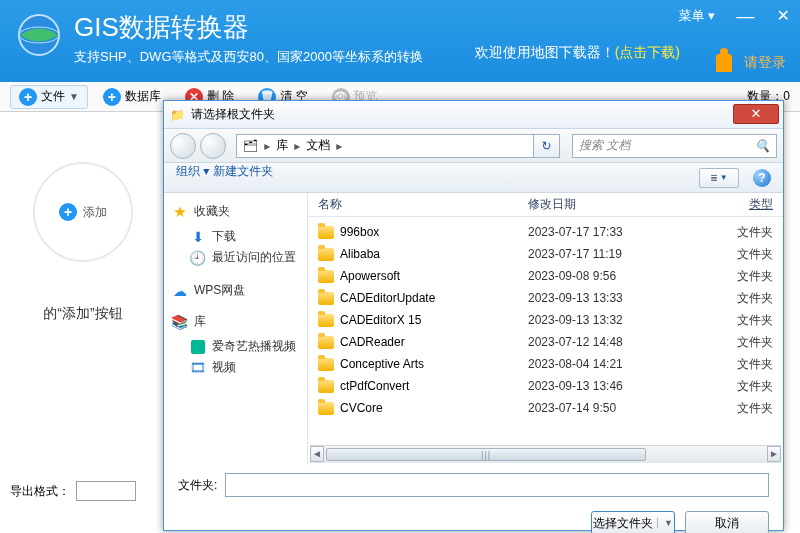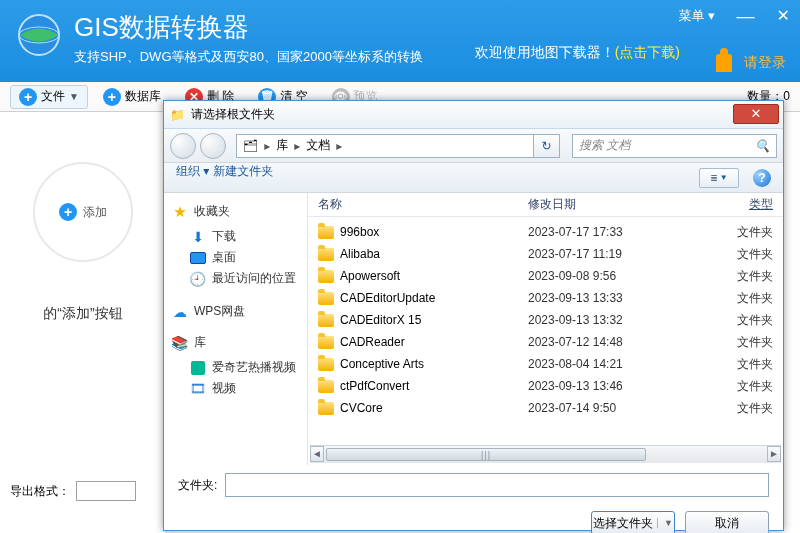--- a/index.html
+++ b/index.html
@@ -203,26 +203,20 @@
       <div class="tree-group">
         <div class="tree-hdr">
             <span class="ico star">★</span>
             <span>收藏夹</span>
           </div>
         <div class="tree-item">
             <span class="ico ico-dl">⬇</span>
             <span>下载</span>
           </div>
         <div class="tree-item">
-            <span class="ico">
-              <span class="ico-desk"></span>
-            </span>
-            <span>桌面</span>
-          </div>
-        <div class="tree-item">
             <span class="ico ico-recent">🕘</span>
             <span>最近访问的位置</span>
           </div>
       </div>
       <div class="tree-group">
         <div class="tree-hdr">
             <span class="ico ico-cloud">☁</span>
             <span>WPS网盘</span>
           </div>
       </div>

